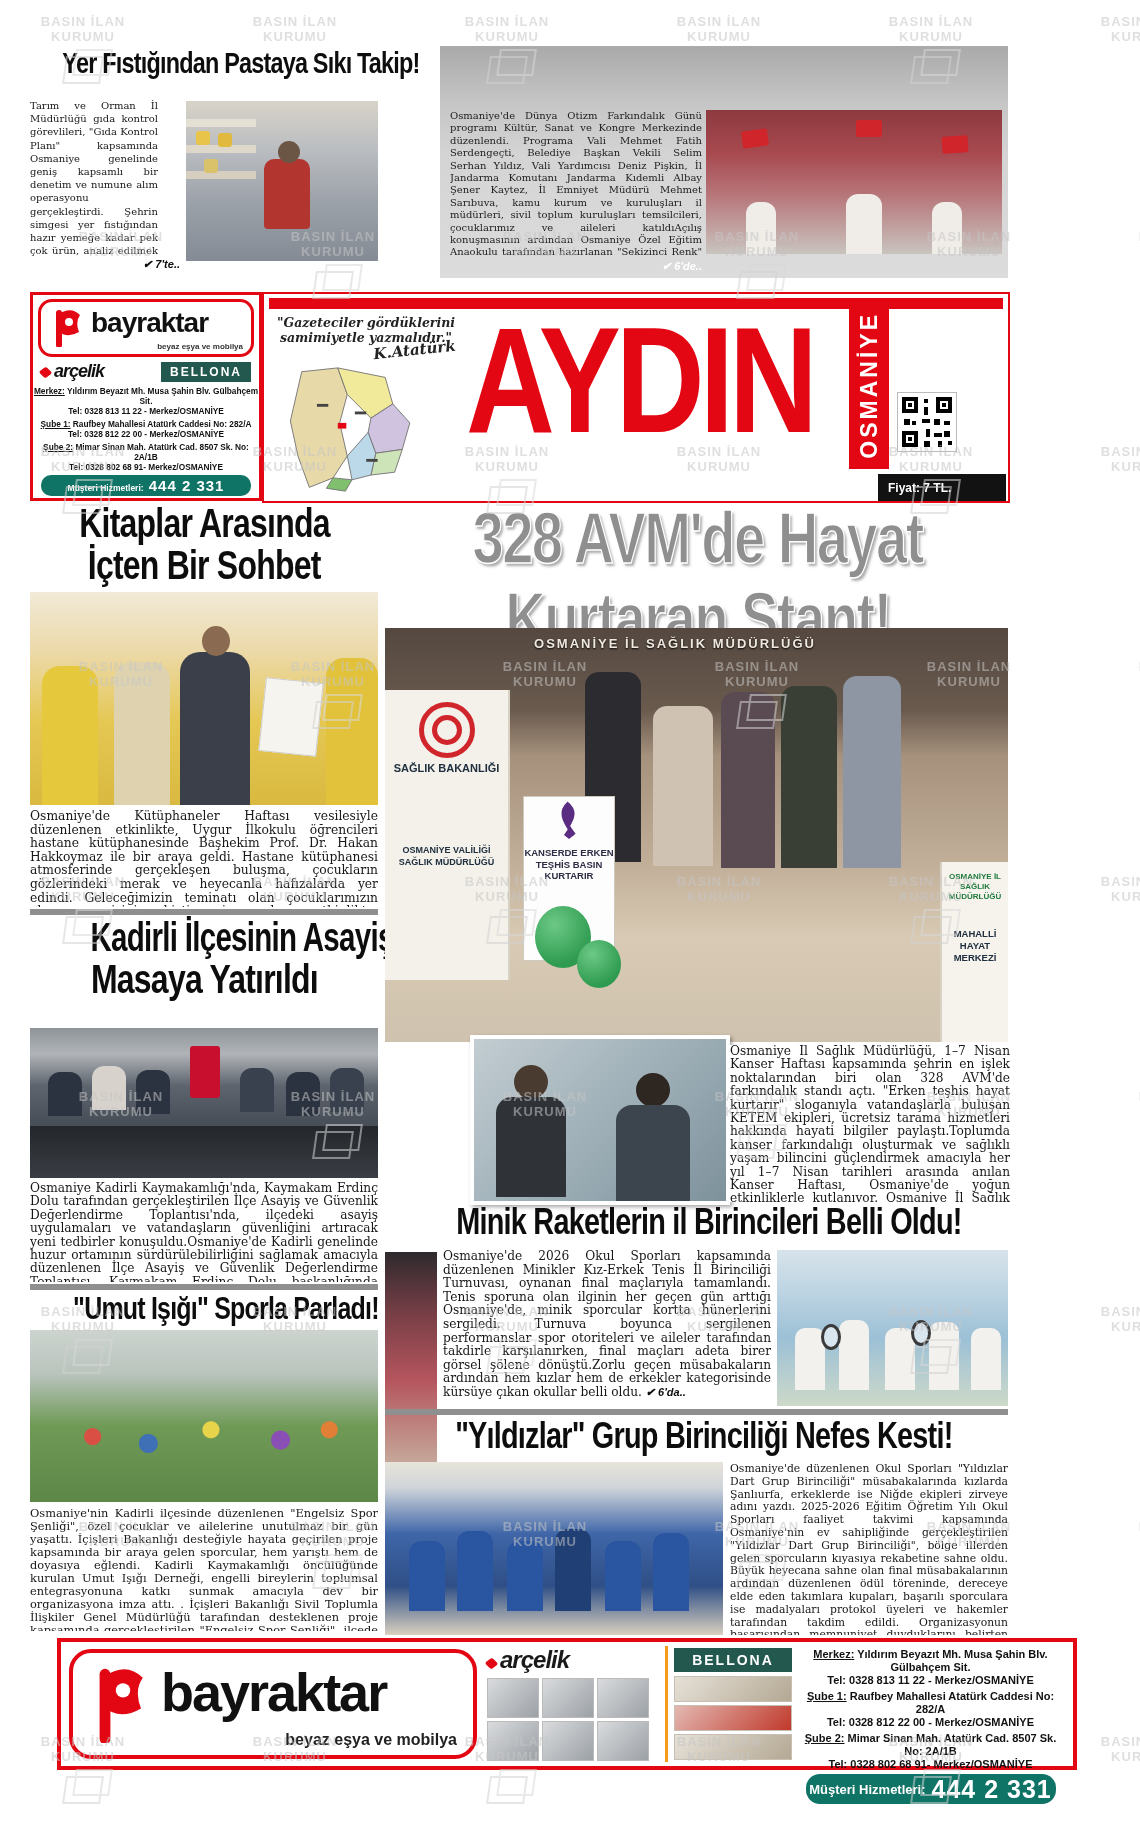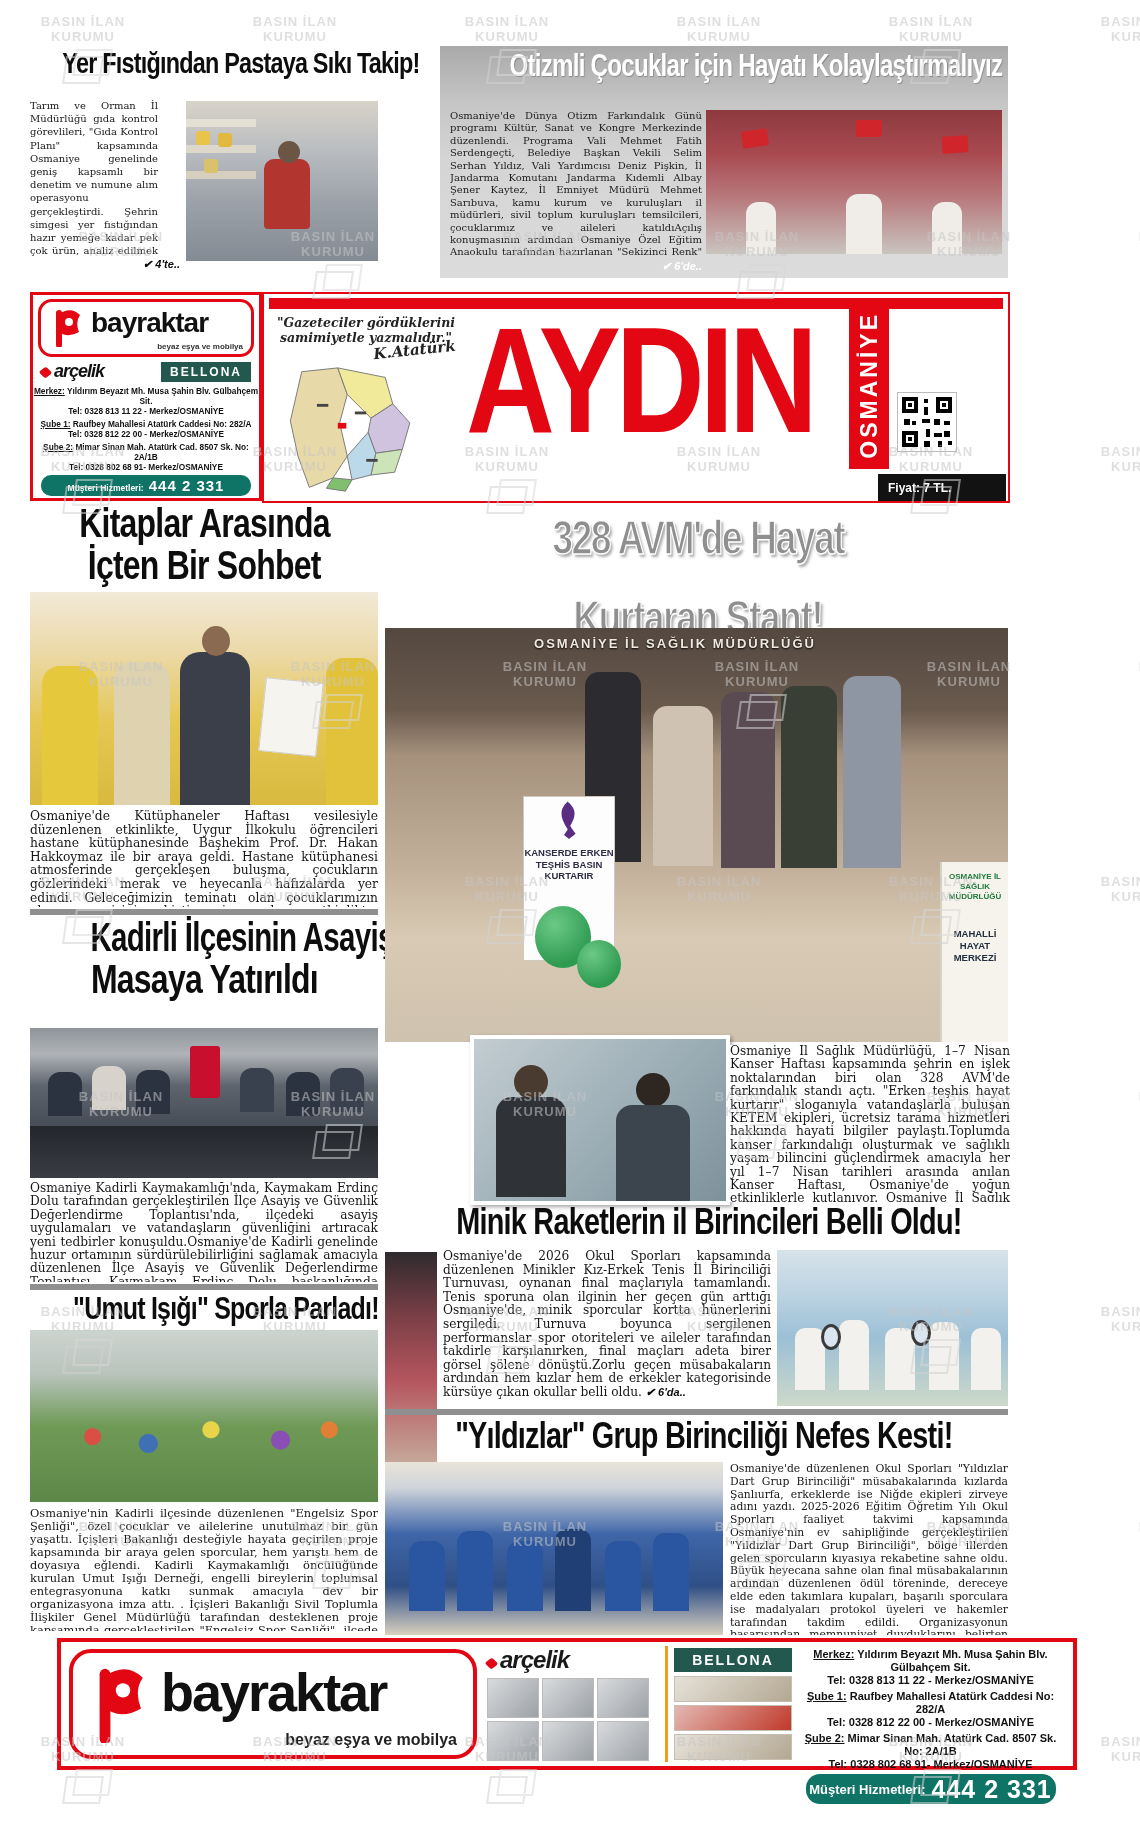--- a/index.html
+++ b/index.html
@@ -96,21 +96,21 @@
   .umut-photo{left:30px;top:1330px;width:348px;height:172px;
      background:
        radial-gradient(circle at 18% 62%,#d94f43 0 8px,rgba(0,0,0,0) 9px),
        radial-gradient(circle at 34% 66%,#3f6fb5 0 9px,rgba(0,0,0,0) 10px),
        radial-gradient(circle at 52% 58%,#e8d44a 0 8px,rgba(0,0,0,0) 9px),
        radial-gradient(circle at 72% 64%,#8a4fb5 0 9px,rgba(0,0,0,0) 10px),
        radial-gradient(circle at 86% 58%,#e07f35 0 8px,rgba(0,0,0,0) 9px),
        linear-gradient(180deg,#cdd4cf 0,#b9c4bd 44px,#6f9a56 96px,#5c8747 172px);}
   .umut-body{left:30px;top:1507px;width:348px;height:124px;font-size:11.4px;line-height:13px;}
   
-  .avm-h{left:388px;top:498px;width:620px;font-size:48px;line-height:80px;color:#8f8f8f;
+  .avm-h{left:388px;top:498px;width:620px;font-size:72px;line-height:80px;color:#8f8f8f;
      -webkit-text-stroke:1.5px #ffffff;text-shadow:3px 3px 3px rgba(70,70,70,.45);letter-spacing:-2px;}
   .main-photo{left:385px;top:628px;width:623px;height:414px;
      background:linear-gradient(180deg,#544840 0,#6a5a4e 82px,#a5917c 128px,#c3b09a 240px,#d8cab4 310px,#cfc2ae 414px);}
   .mp-banner{position:absolute;left:120px;top:8px;width:340px;text-align:center;color:#efe9df;
      font:700 13px "Liberation Sans",sans-serif;letter-spacing:2px;text-shadow:0 1px 2px #000;}
   .mp-board{position:absolute;left:0;top:62px;width:125px;height:290px;background:#f4f1ea;border-right:2px solid #d8d2c4;padding-top:8px;box-sizing:border-box;text-align:center;}
   .mp-crescent{width:46px;height:46px;border-radius:50%;border:5px solid #d0252b;margin:4px auto;position:relative;}
   .mp-crescent::before{content:"";position:absolute;left:8px;top:8px;width:20px;height:20px;border-radius:50%;border:5px solid #d0252b;}
   .mp-min{font:700 11px "Liberation Sans",sans-serif;color:#203040;}
   .mp-val{font:700 9px "Liberation Sans",sans-serif;color:#203040;margin-top:70px;line-height:12px;}
@@ -415,30 +415,29 @@
         <span class="wm-cube"></span>
       </div>
       <div class="wm-tile" style="left: 1068px; top: 1726px;">
         <div>BASIN İLAN</div>
         <div>KURUMU</div>
       </div>
     </div>
 
   <div class="abs hl tl-headline"><span class="cd">Yer Fıstığından Pastaya Sıkı Takip!</span></div>
   <div class="abs body-txt tl-body"><p>Tarım ve Orman İl Müdürlüğü gıda kontrol görevlileri, "Gıda Kontrol Planı" kapsamında Osmaniye genelinde geniş kapsamlı bir denetim ve numune alım operasyonu gerçekleştirdi. Şehrin simgesi yer fıstığından hazır yemeğe kadar pek çok ürün, analiz edilmek üzere laboratuvarlara gönderildi.</p></div>
-  <div class="abs ref tl-ref">✔ 4'te..</div>
+  <div class="abs ref tl-ref">✔ 7'te..</div>
   <div class="photo tl-photo">
     <i class="shelf"></i>
     <i class="prod"></i>
     <i class="vest"></i>
     <i class="head"></i>
   </div>
 
   <div class="abs otz-panel">
-    <div class="hl otz-headline"><span class="cd">Otizmli Çocuklar için Hayatı Kolaylaştırmalıyız</span></div>
     <div class="body-txt otz-body"><p>Osmaniye'de Dünya Otizm Farkındalık Günü programı Kültür, Sanat ve Kongre Merkezinde düzenlendi. Programa Vali Mehmet Fatih Serdengeçti, Belediye Başkan Vekili Selim Serhan Yıldız, Vali Yardımcısı Deniz Pişkin, İl Jandarma Komutanı Jandarma Kıdemli Albay Şener Kaytez, İl Emniyet Müdürü Mehmet Sarıbuva, kamu kurum ve kuruluşları il müdürleri, sivil toplum kuruluşları temsilcileri, çocuklarımız ve aileleri katıldıAçılış konuşmasının ardından Osmaniye Özel Eğitim Anaokulu tarafından hazırlanan "Sekizinci Renk" isimli müzikli gösteri sergilendi.</p></div>
     <div class="ref otz-ref">✔ 6'de..</div>
     <div class="photo otz-photo">
       <i class="flag" style="left:36px;top:20px;transform:rotate(-8deg)"></i>
       <i class="flag" style="left:150px;top:10px;transform:r otate(6deg)"></i>
       <i class="flag" style="left:236px;top:26px;transform:rotate(-4deg)"></i>
       <i class="fig" style="left:40px"></i>
       <i class="fig" style="left:140px;width:36px;height:60px"></i>
       <i class="fig" style="left:226px"></i>
     </div>
@@ -560,20 +559,25 @@
     <span class="cd">Kurtaran Stant!</span>
   </div>
 
   <div class="photo main-photo">
     <div class="mp-banner">OSMANİYE İL SAĞLIK MÜDÜRLÜĞÜ</div>
     <i class="mp-fig" style="left:200px;top:44px;width:56px;height:190px;background:#2b2b30"></i>
     <i class="mp-fig" style="left:268px;top:78px;width:60px;height:160px;background:#cfc2b2"></i>
     <i class="mp-fig" style="left:336px;top:64px;width:54px;height:176px;background:#5a4a52"></i>
     <i class="mp-fig" style="left:396px;top:58px;width:56px;height:182px;background:#3a3f36"></i>
     <i class="mp-fig" style="left:458px;top:48px;width:58px;height:192px;background:#8d96a2"></i>
+    <div class="mp-board">
+      <div class="mp-crescent"></div>
+      <div class="mp-min">SAĞLIK BAKANLIĞI</div>
+      <div class="mp-val"><span>OSMANİYE VALİLİĞİ</span><br><span>SAĞLIK MÜDÜRLÜĞÜ</span></div>
+    </div>
     <div class="mp-poster">
       <svg class="mp-ribbon" viewBox="0 0 26 40">
         <path d="M13 2 C22 10 20 18 8 34 L13 38 L18 34 C6 18 4 10 13 2 Z" fill="#5b2d82"></path>
         <path d="M13 2 C4 10 6 18 18 34" fill="none" stroke="#5b2d82" stroke-width="4"></path>
       </svg>
       <div class="ptxt">KANSERDE ERKEN TEŞHİS BASIN KURTARIR</div>
     </div>
     <i class="mp-balloon" style="left:150px;top:278px;width:56px;height:62px"></i>
     <i class="mp-balloon" style="left:192px;top:312px;width:44px;height:48px"></i>
     <div class="mp-rboard">

